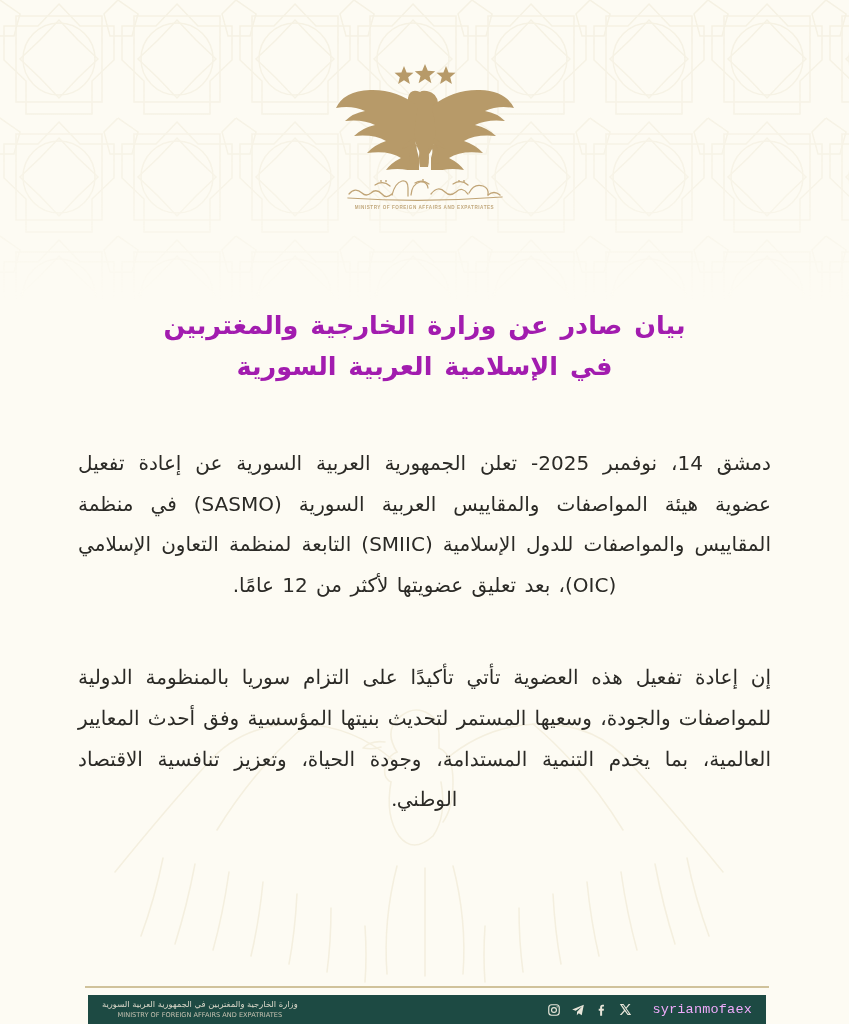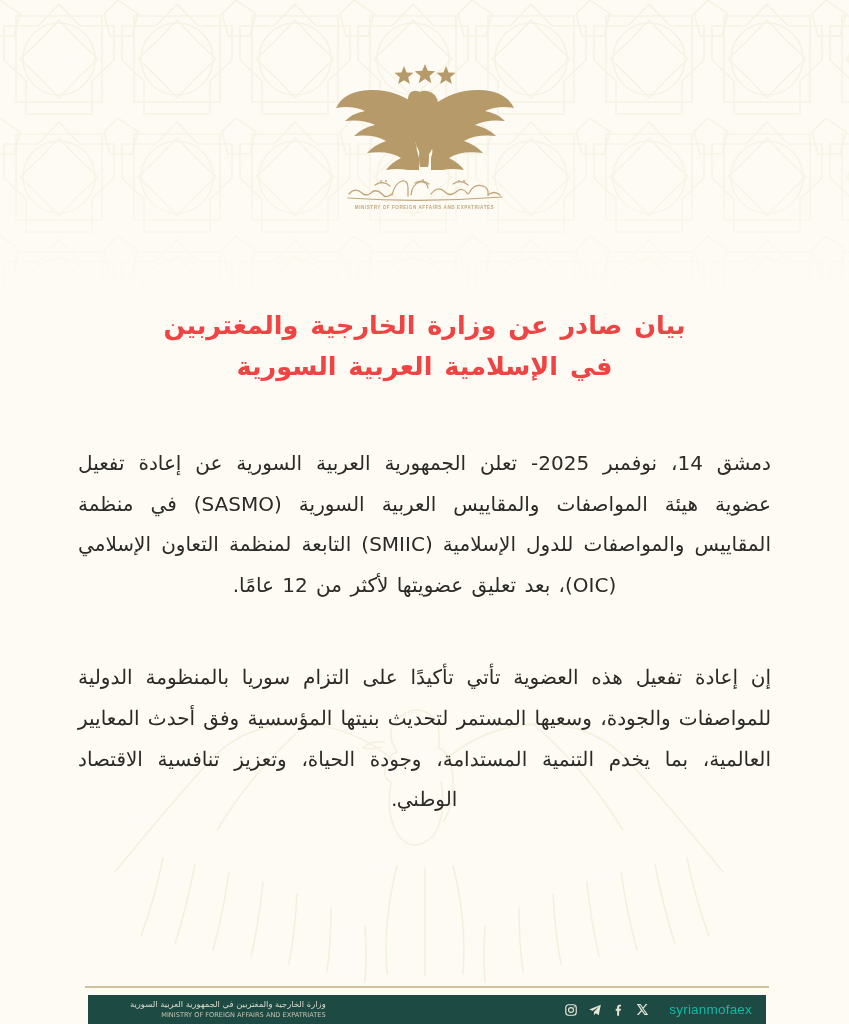--- a/index.html
+++ b/index.html
@@ -73,21 +73,21 @@
     direction: ltr;
     white-space: nowrap;
   }
 
   
   .headline {
     position: absolute;
     top: 305px;
     left: 78px;
     right: 78px;
-    color: #ef4444;
+    color: #a21caf;
     font-size: 25.5px;
     font-weight: 700;
     line-height: 1.62;
     text-align: center;
     direction: rtl;
     letter-spacing: 0px;
     word-spacing: 3px;
   }
 
   
@@ -144,34 +144,33 @@
   }
   .social-icon {
     width: 15px;
     height: 15px;
     display: inline-flex;
     align-items: center;
     justify-content: center;
     color: #e8e6da;
   }
   .handle {
-    color: #14b8a6;
+    color: #f0abfc;
     font-size: 13.5px;
-    font-family: Liberation Sans, sans-serif;
+    font-family: Liberation Mono, monospace;
     letter-spacing: 0.2px;
     margin-left: 10px;
     direction: ltr;
   }
   .footer-ar {
     direction: rtl;
-    text-align: right;
+    text-align: center;
     color: #dcd9cb;
     line-height: 1.35;
     padding-right: 6px;
-    margin-left: 28px;
   }
   .footer-ar-l1 { font-size: 8.4px; }
   .footer-ar-l2 { font-size: 6.6px; color: #c6c2b2; }
 </style>
 </head>
 <body>
 
 <div class="page">
 
   <svg class="pattern-top" viewBox="0 0 849 300" preserveAspectRatio="xMidYMid slice" aria-hidden="true">

